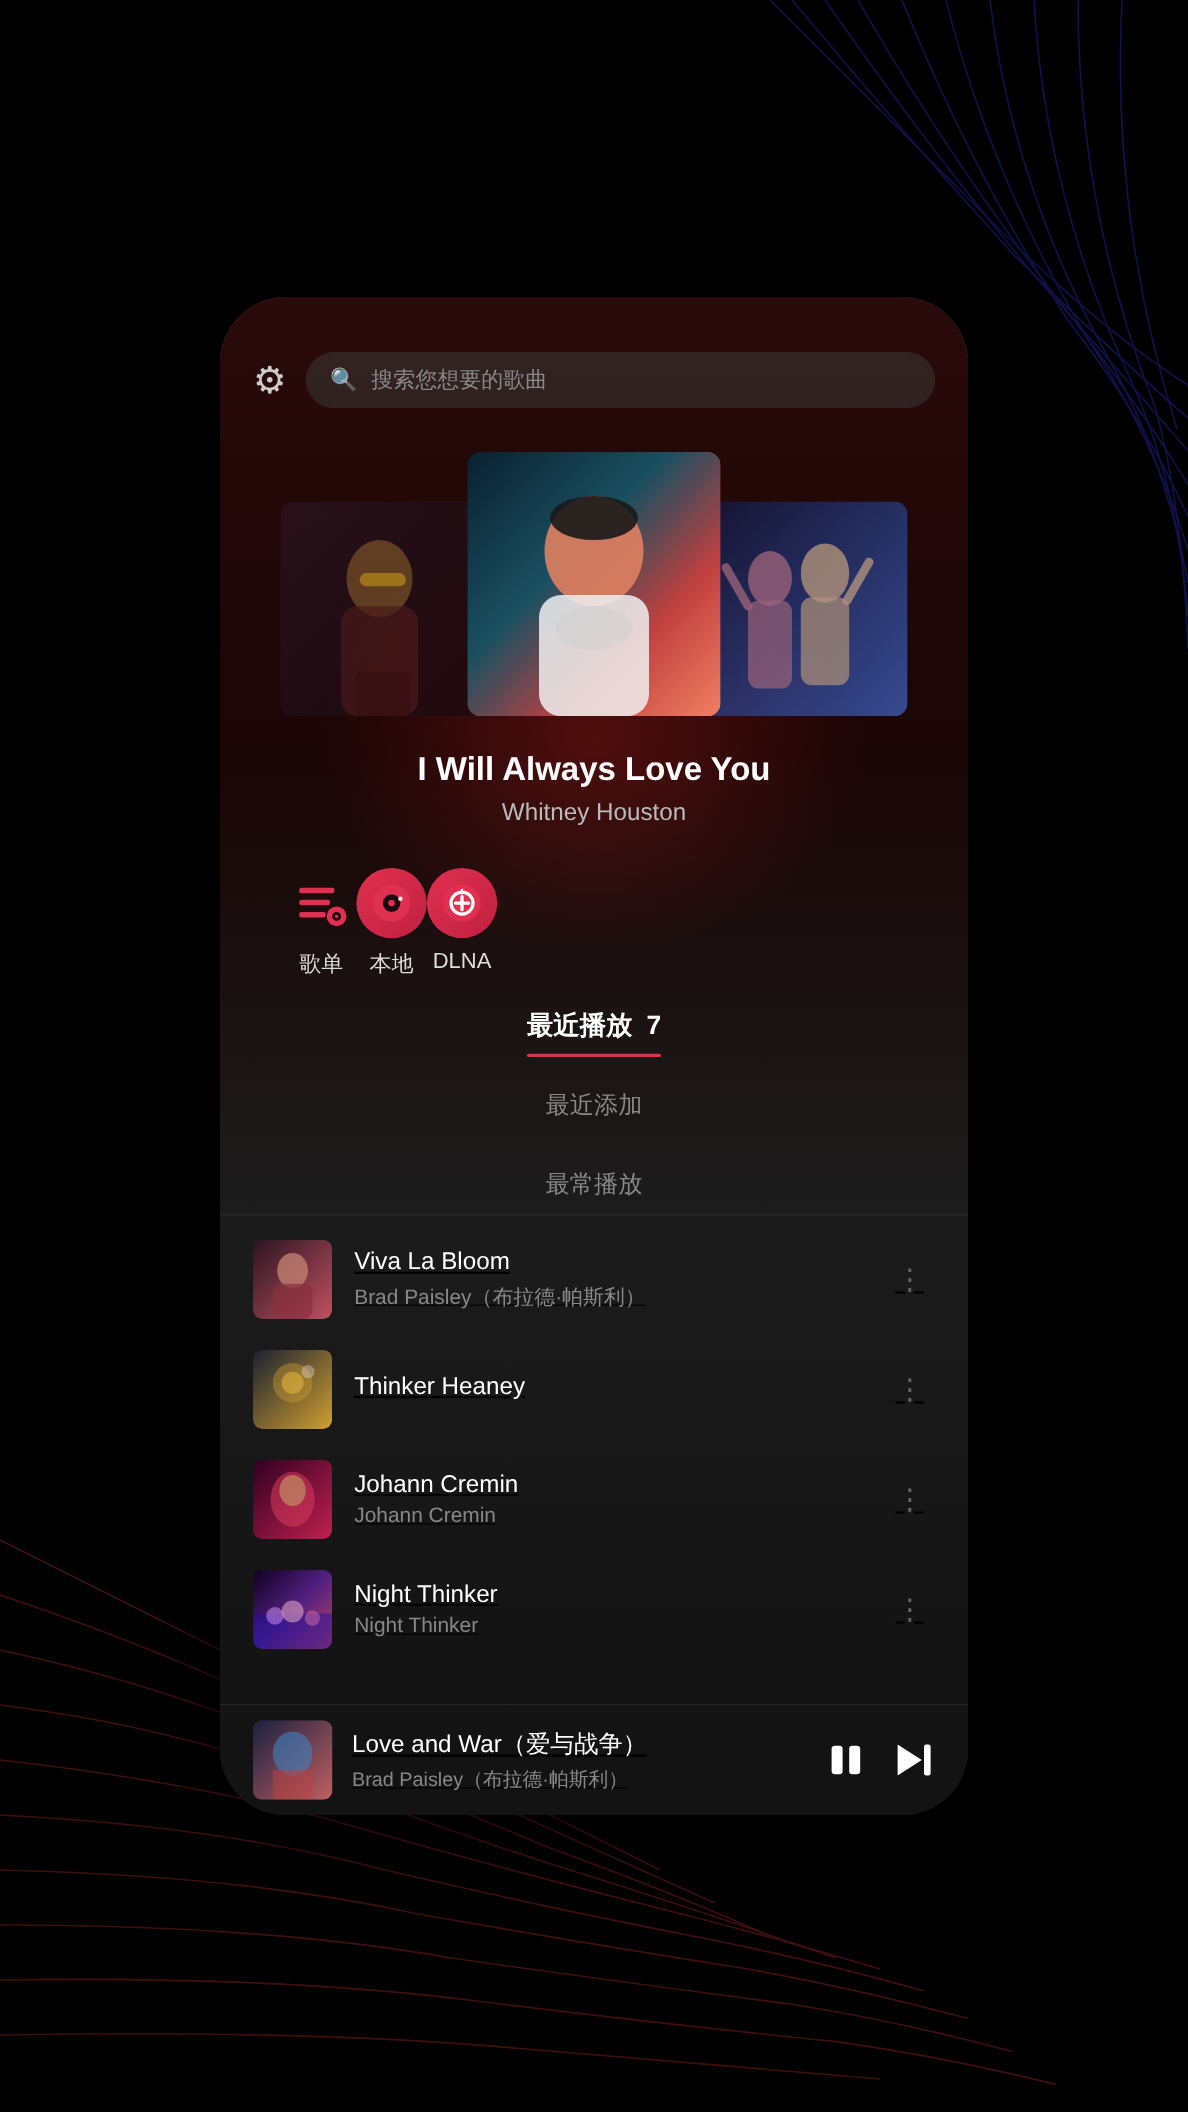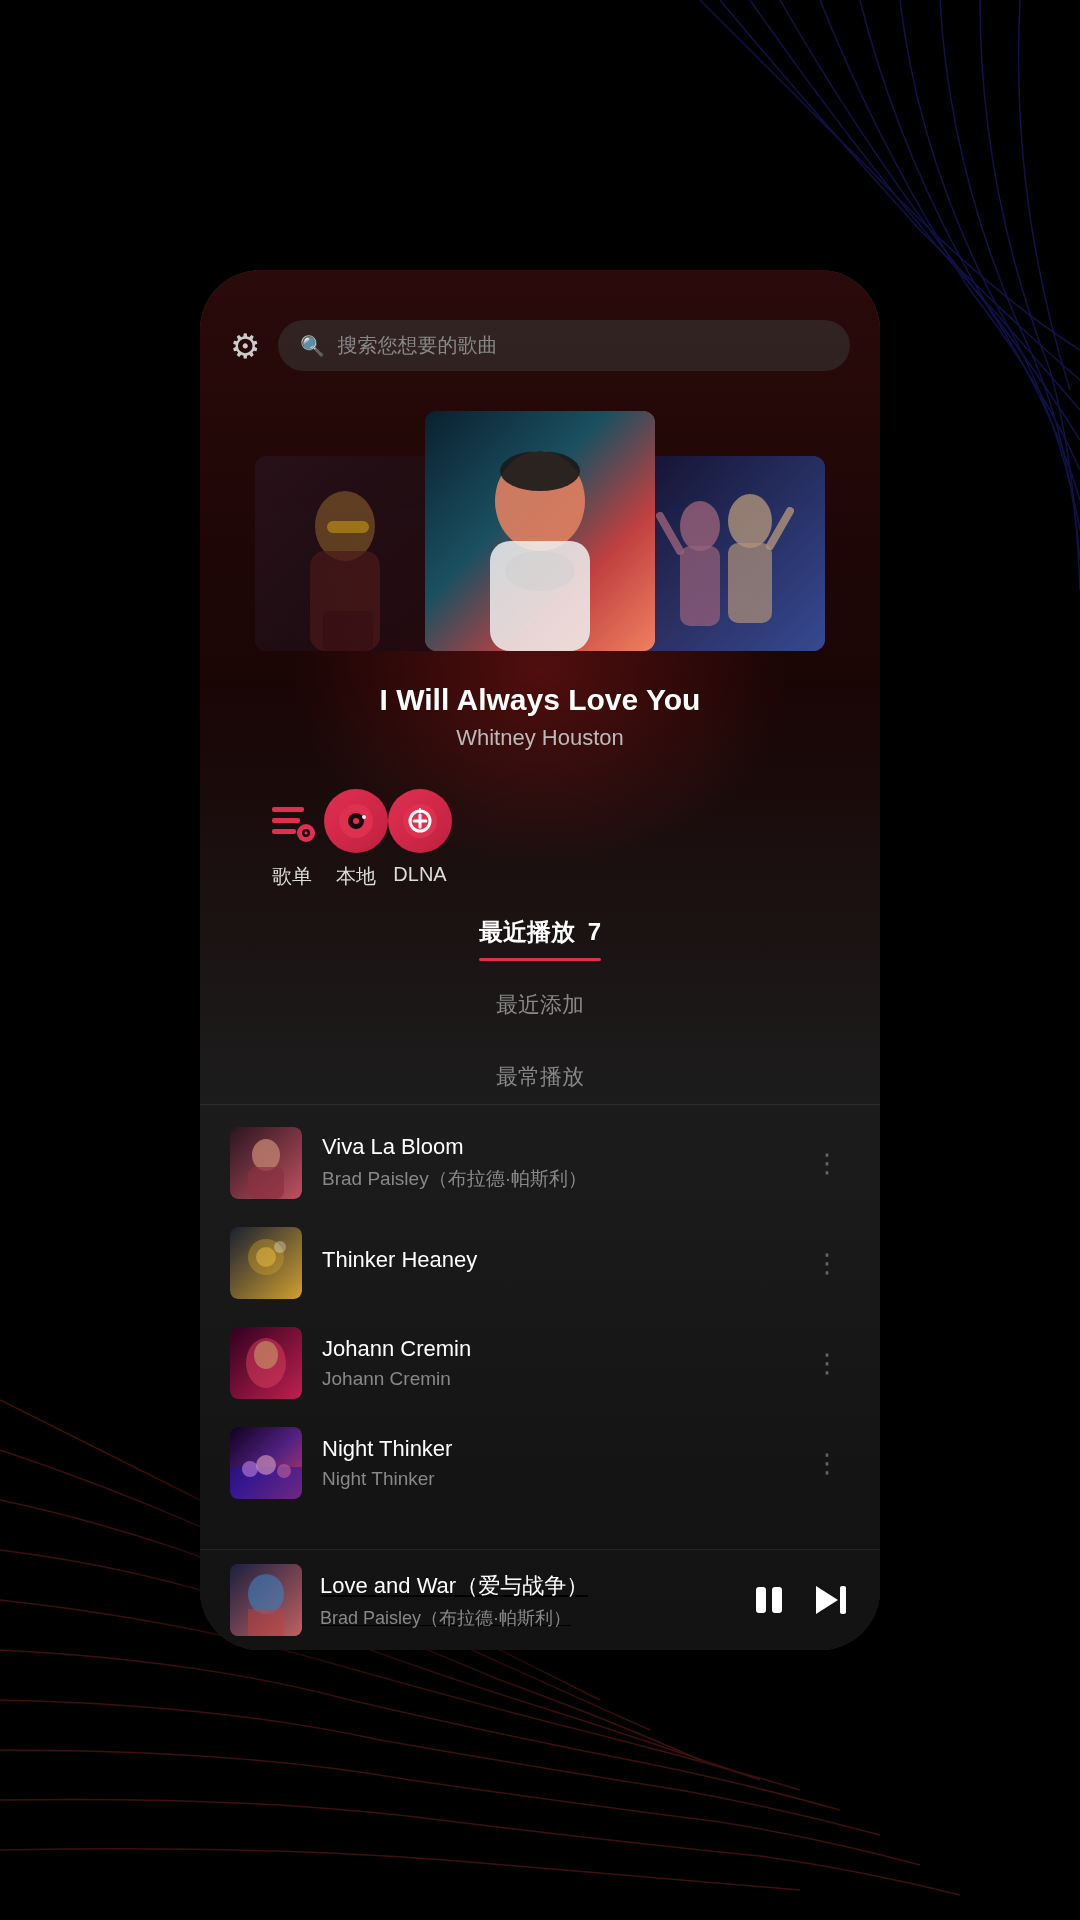--- a/index.html
+++ b/index.html
@@ -239,20 +239,21 @@
     }
     .tab.inactive {
       color: #888;
     }
 
     
     .song-list {
       flex: 1;
       overflow: hidden;
       padding: 8px 0;
+      text-decoration: underline;
     }
     .song-row {
       display: flex;
       align-items: center;
       padding: 14px 30px;
       gap: 20px;
       cursor: pointer;
     }
     .song-thumb {
       width: 72px;

